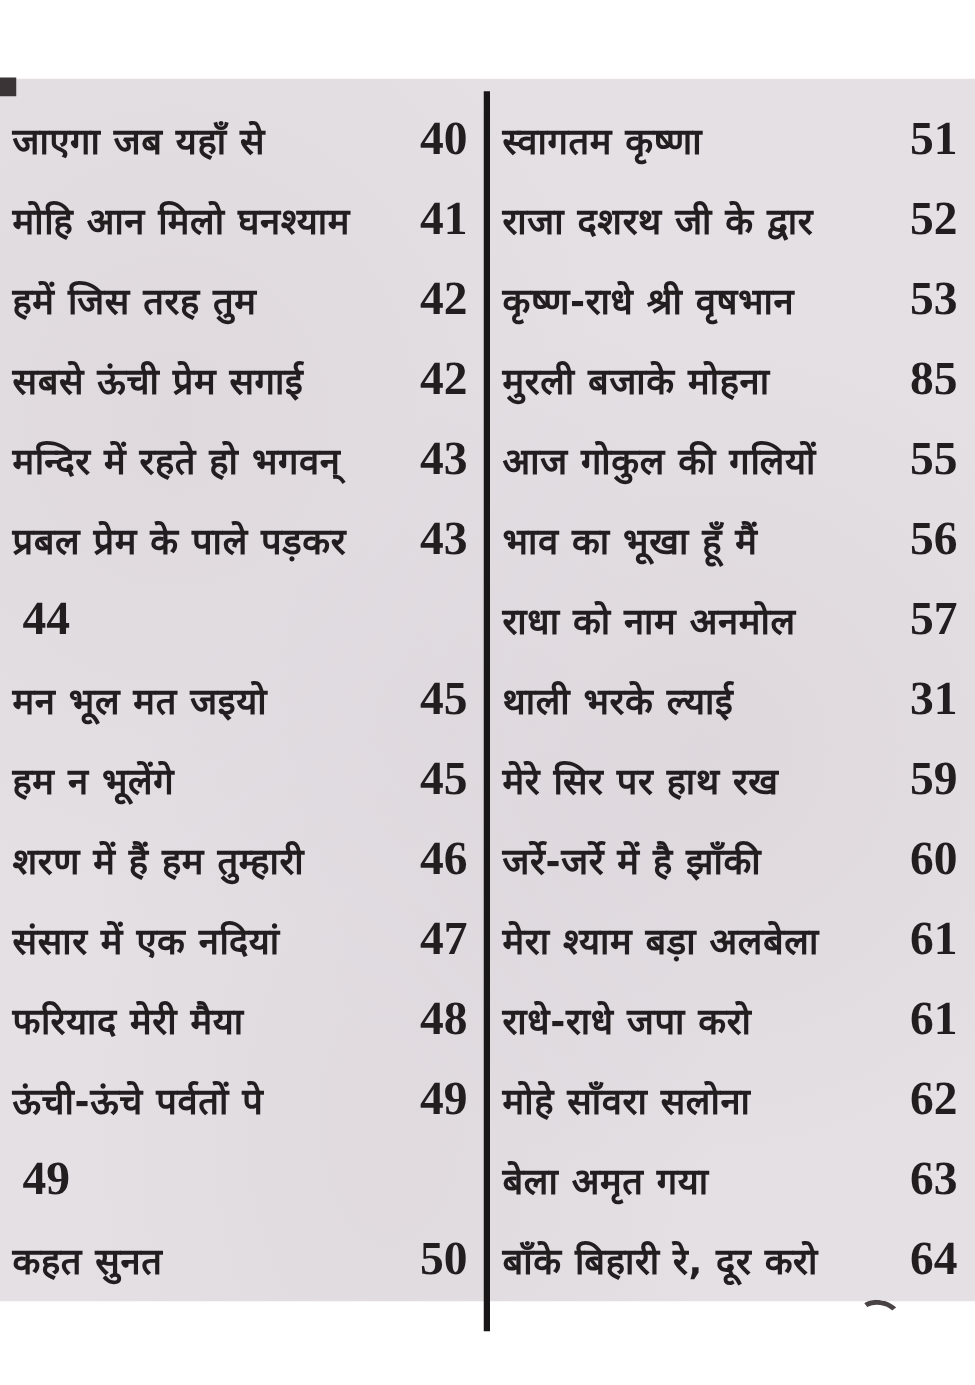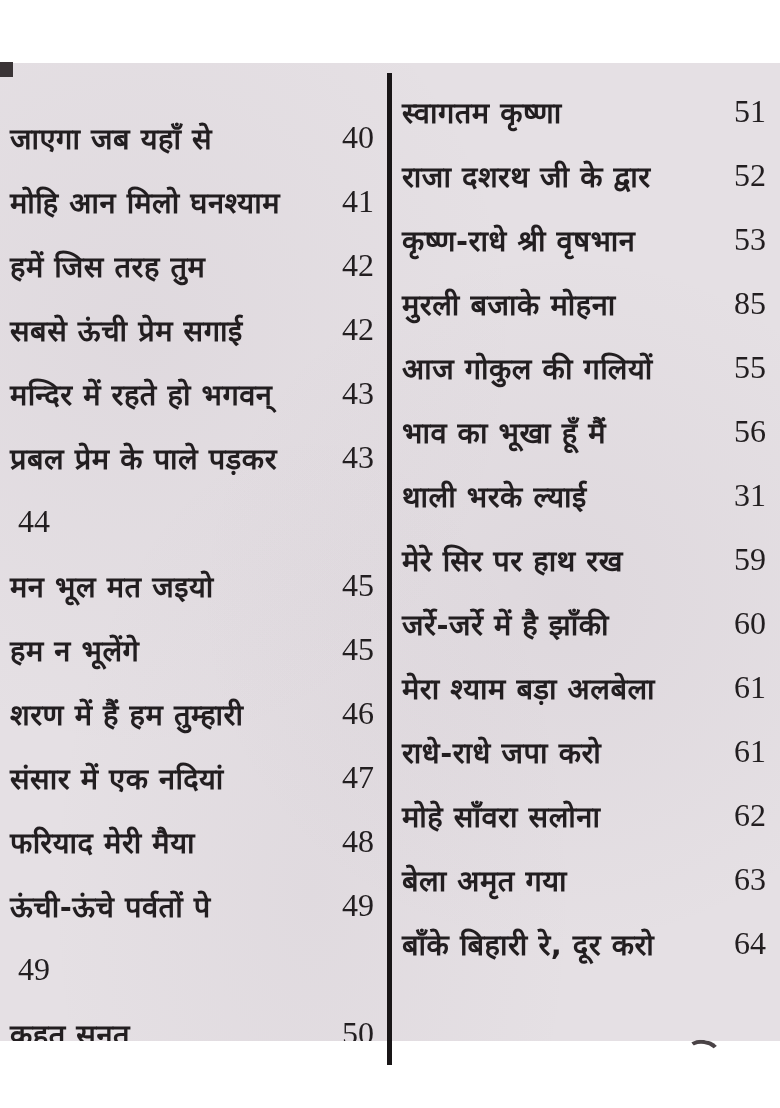--- a/index.html
+++ b/index.html
@@ -35,21 +35,21 @@
     width: 100%;
     height: 100%;
     display: flex;
   }
   .column {
     box-sizing: border-box;
     padding-top: 16px;
     flex: 1;
     overflow: hidden;
   }
-  .column-left  { padding-left: 10px;  padding-right: 12px; margin-top: 26px; }
+  .column-left  { padding-left: 10px;  padding-right: 12px; }
   .column-right { padding-left: 16px;  padding-right: 14px; }
   .divider {
     position: absolute;
     left: 387px;
     top: 10px;
     width: 5px;
     height: 992px;
     background: #191617;
   }
   .row {
@@ -60,22 +60,22 @@
     white-space: nowrap;
   }
   .title {
     font-size: 29px;
     font-weight: 600;
     color: #221e20;
     letter-spacing: 0.5px;
   }
   .pagenum {
     font-family: "Liberation Serif", serif;
-    font-size: 32px;
-    font-weight: 400;
+    font-size: 38px;
+    font-weight: 700;
     color: #221e20;
     padding-left: 8px;
   }
   .corner-mark {
     position: absolute;
     top: 62px;
     left: 0;
     width: 13px;
     height: 15px;
     background: #3a3436;
@@ -175,20 +175,24 @@
             <span class="title">मुरली बजाके मोहना</span>
             <span class="pagenum">85</span>
           </div>
           <div class="row">
             <span class="title">आज गोकुल की गलियों</span>
             <span class="pagenum">55</span>
           </div>
           <div class="row">
             <span class="title">भाव का भूखा हूँ मैं</span>
             <span class="pagenum">56</span>
+          </div>
+          <div class="row">
+            <span class="title">राधा को नाम अनमोल</span>
+            <span class="pagenum">57</span>
           </div>
           <div class="row">
             <span class="title">थाली भरके ल्याई</span>
             <span class="pagenum">31</span>
           </div>
           <div class="row">
             <span class="title">मेरे सिर पर हाथ रख</span>
             <span class="pagenum">59</span>
           </div>
           <div class="row">

